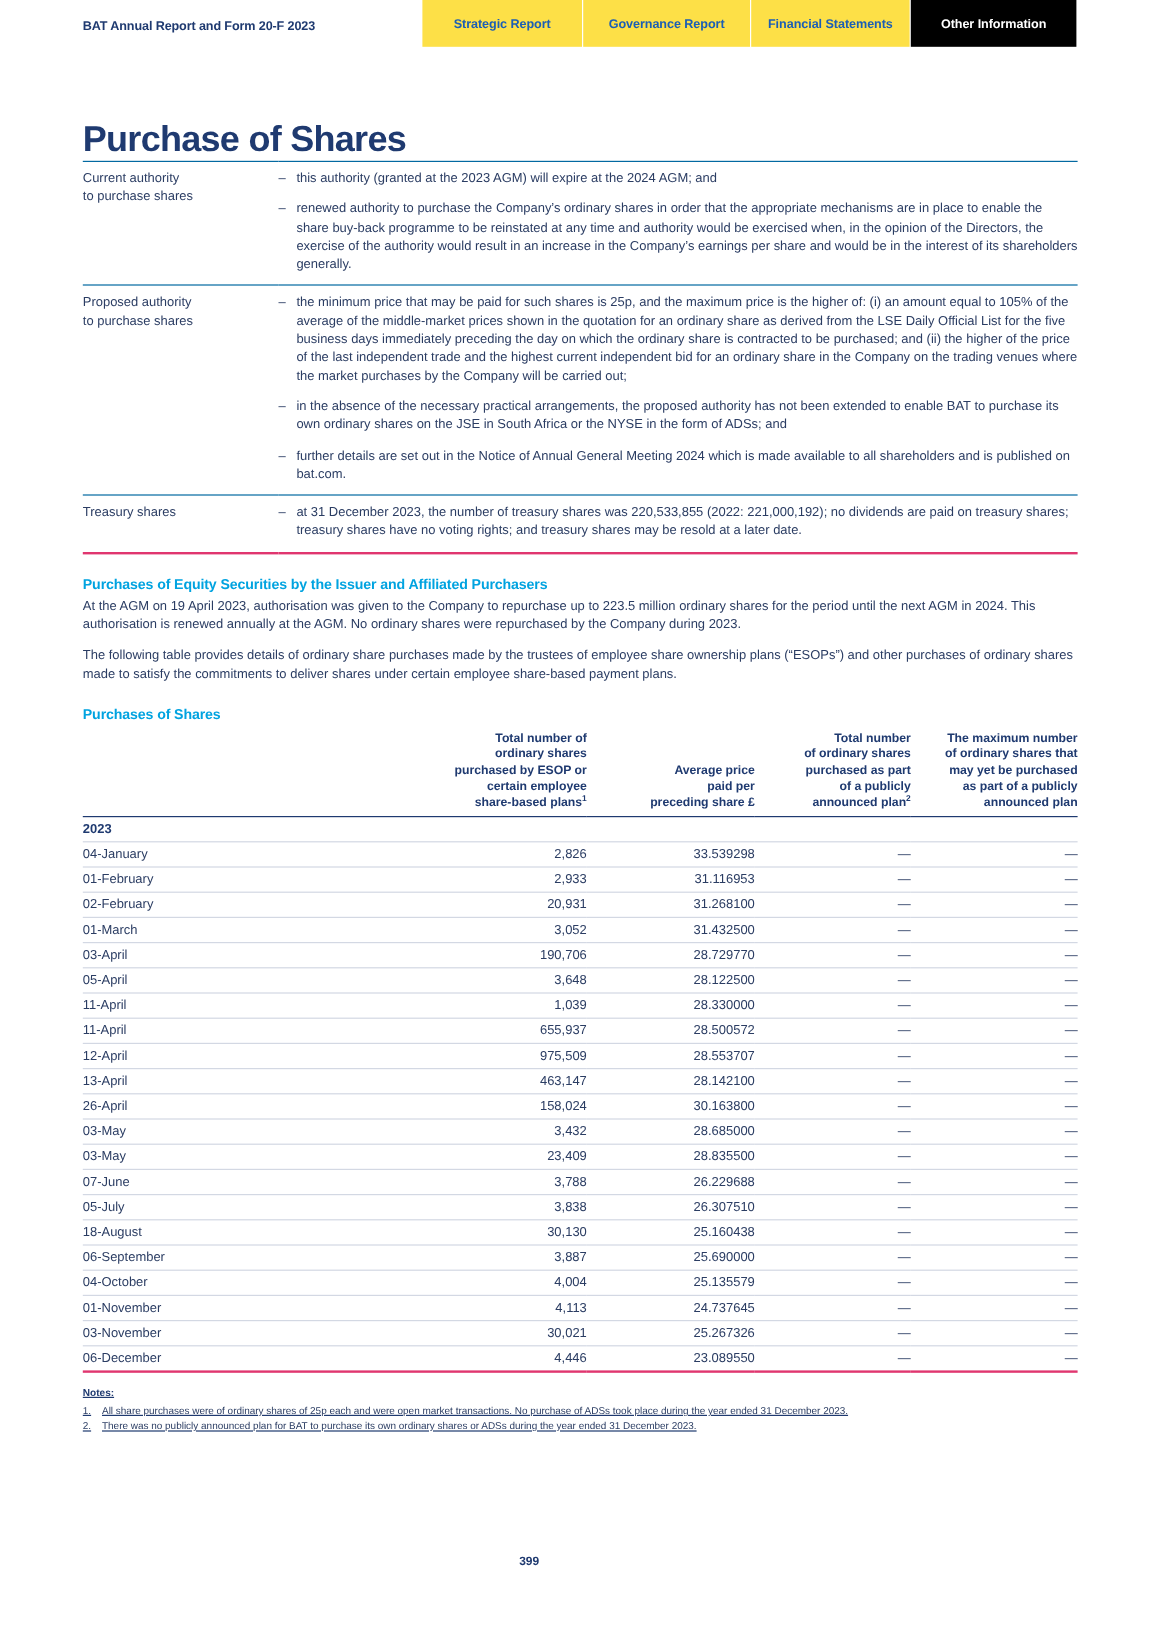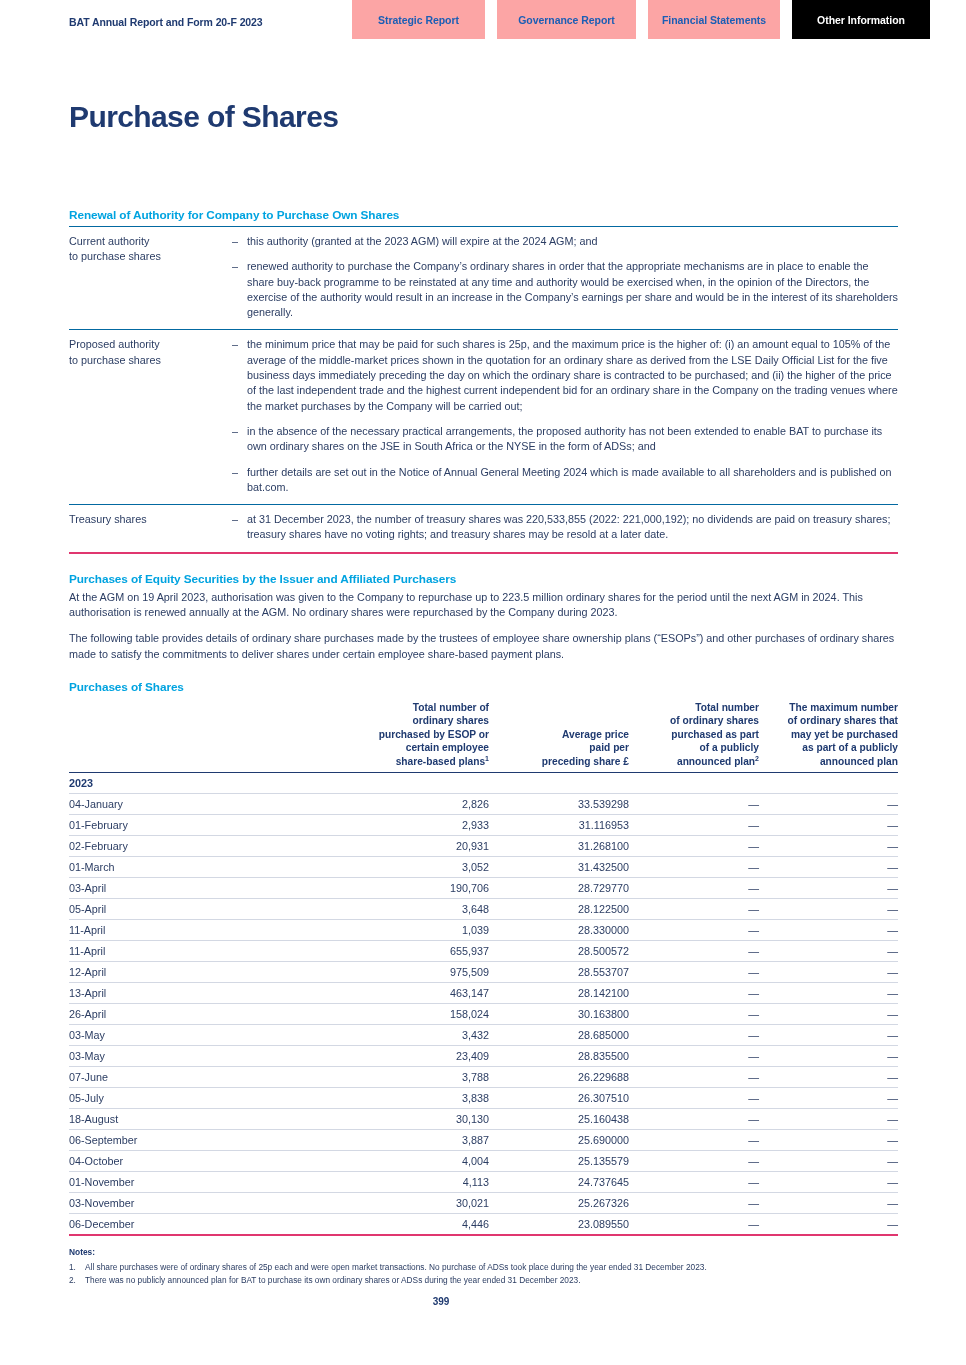--- a/index.html
+++ b/index.html
@@ -43,22 +43,22 @@
   }
 
   .tab {
     height: 39px;
     display: flex;
     align-items: center;
     justify-content: center;
     font-size: 10.5px;
     font-weight: bold;
     color: #1b5eb5;
-    background: #fca5a5;
-    margin-right: 12px;
+    background: #fde047;
+    margin-right: 1px;
     padding: 0 10px;
     letter-spacing: -0.05px;
     white-space: nowrap;
   }
   .tab.w1 { width: 133px; }
   .tab.w2 { width: 139px; }
   .tab.w3 { width: 132px; }
   .tab.active {
     background: #000000;
     color: #ffffff;
@@ -208,20 +208,21 @@
     border-bottom: 1px solid #d3d8e3;
   }
 
   table.shares tbody tr:last-child td {
     border-bottom: 2.2px solid #e0366f;
   }
 
   
   .notes {
     margin-top: 11px;
+    text-decoration: underline;
   }
   .notes-title {
     font-size: 8.4px;
     font-weight: bold;
     color: #1f3a70;
     margin-bottom: 4px;
   }
   .note-row {
     font-size: 8.3px;
     line-height: 13px;
@@ -255,21 +256,20 @@
     <div class="tab w3">Financial Statements</div>
     <div class="tab active">Other Information</div>
   </div>
 </div>
 
 <div class="page">
   <div class="content">
 
     <h1 class="page-title">Purchase of Shares</h1>
 
-    <div class="section-heading">Renewal of Authority for Company to Purchase Own Shares</div>
 
     <table class="auth">
       <tbody>
         <tr>
           <td class="lbl">
             <div>Current authority</div>
             <div>to purchase shares</div>
           </td>
           <td class="body">
             <ul class="dashes">

